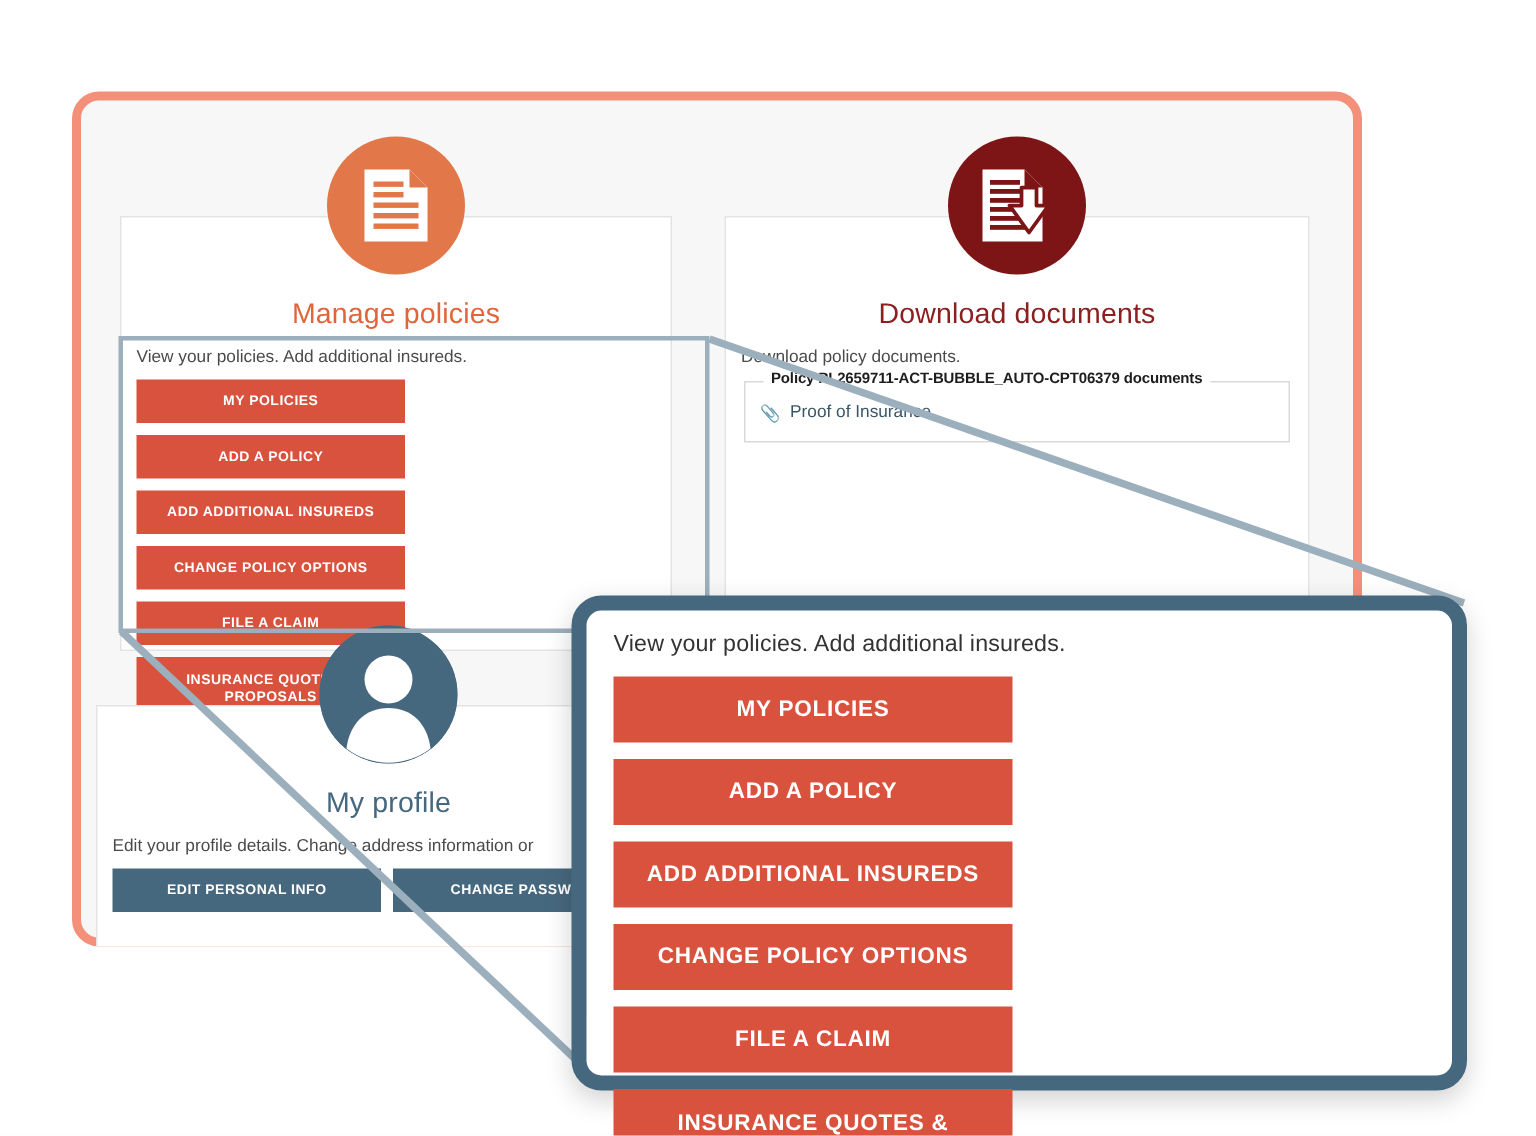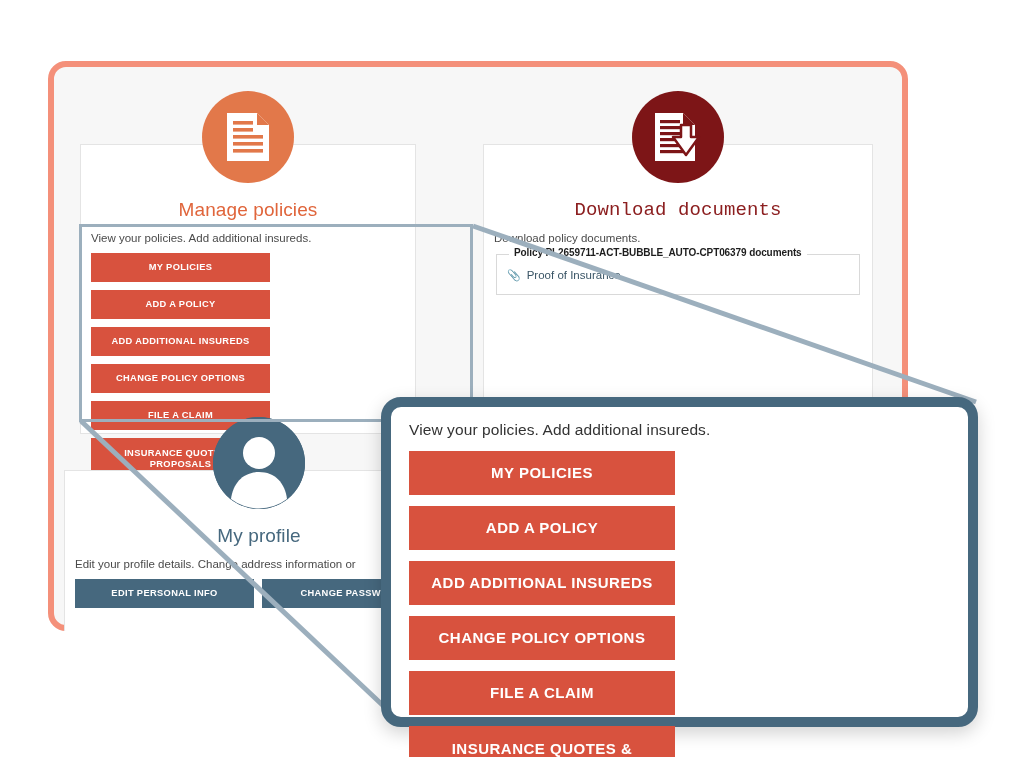--- a/index.html
+++ b/index.html
@@ -39,21 +39,21 @@
     overflow: hidden;
     border-radius: 18px;
   }
 
   .card {
     position: absolute;
     background: #ffffff;
     border: 1px solid #e4e4e4;
     box-sizing: border-box;
   }
-  #card-manage   { left: 32px;  top: 83px;  width: 336px; height: 290px; }
+  #card-manage   { left: 32px;  top: 83px;  width: 368px; height: 290px; }
   #card-download { left: 435px; top: 83px;  width: 390px; height: 290px; }
   #card-profile  { left: 16px;  top: 409px; width: 390px; height: 200px; }
 
   .card-icon {
     position: absolute;
     top: -54px;
     left: 50%;
     transform: translateX(-50%);
     width: 92px;
     height: 92px;
@@ -65,21 +65,21 @@
   .card-icon svg { display: block; }
 
   .card-title {
     text-align: center;
     font-size: 19px;
     font-weight: 400;
     letter-spacing: 0.1px;
     margin-top: 54px;
   }
   #title-manage   { color: #e0653b; }
-  #title-download { color: #8c1f20; font-family: Liberation Mono, monospace; }
+  #title-download { color: #8c1f20; }
   #title-profile  { color: #46687e; }
 
   .card-desc {
     font-size: 11.5px;
     color: #4a4a4a;
     padding: 0 10px;
     margin-top: 10px;
     line-height: 1.3;
     white-space: nowrap;
   }

